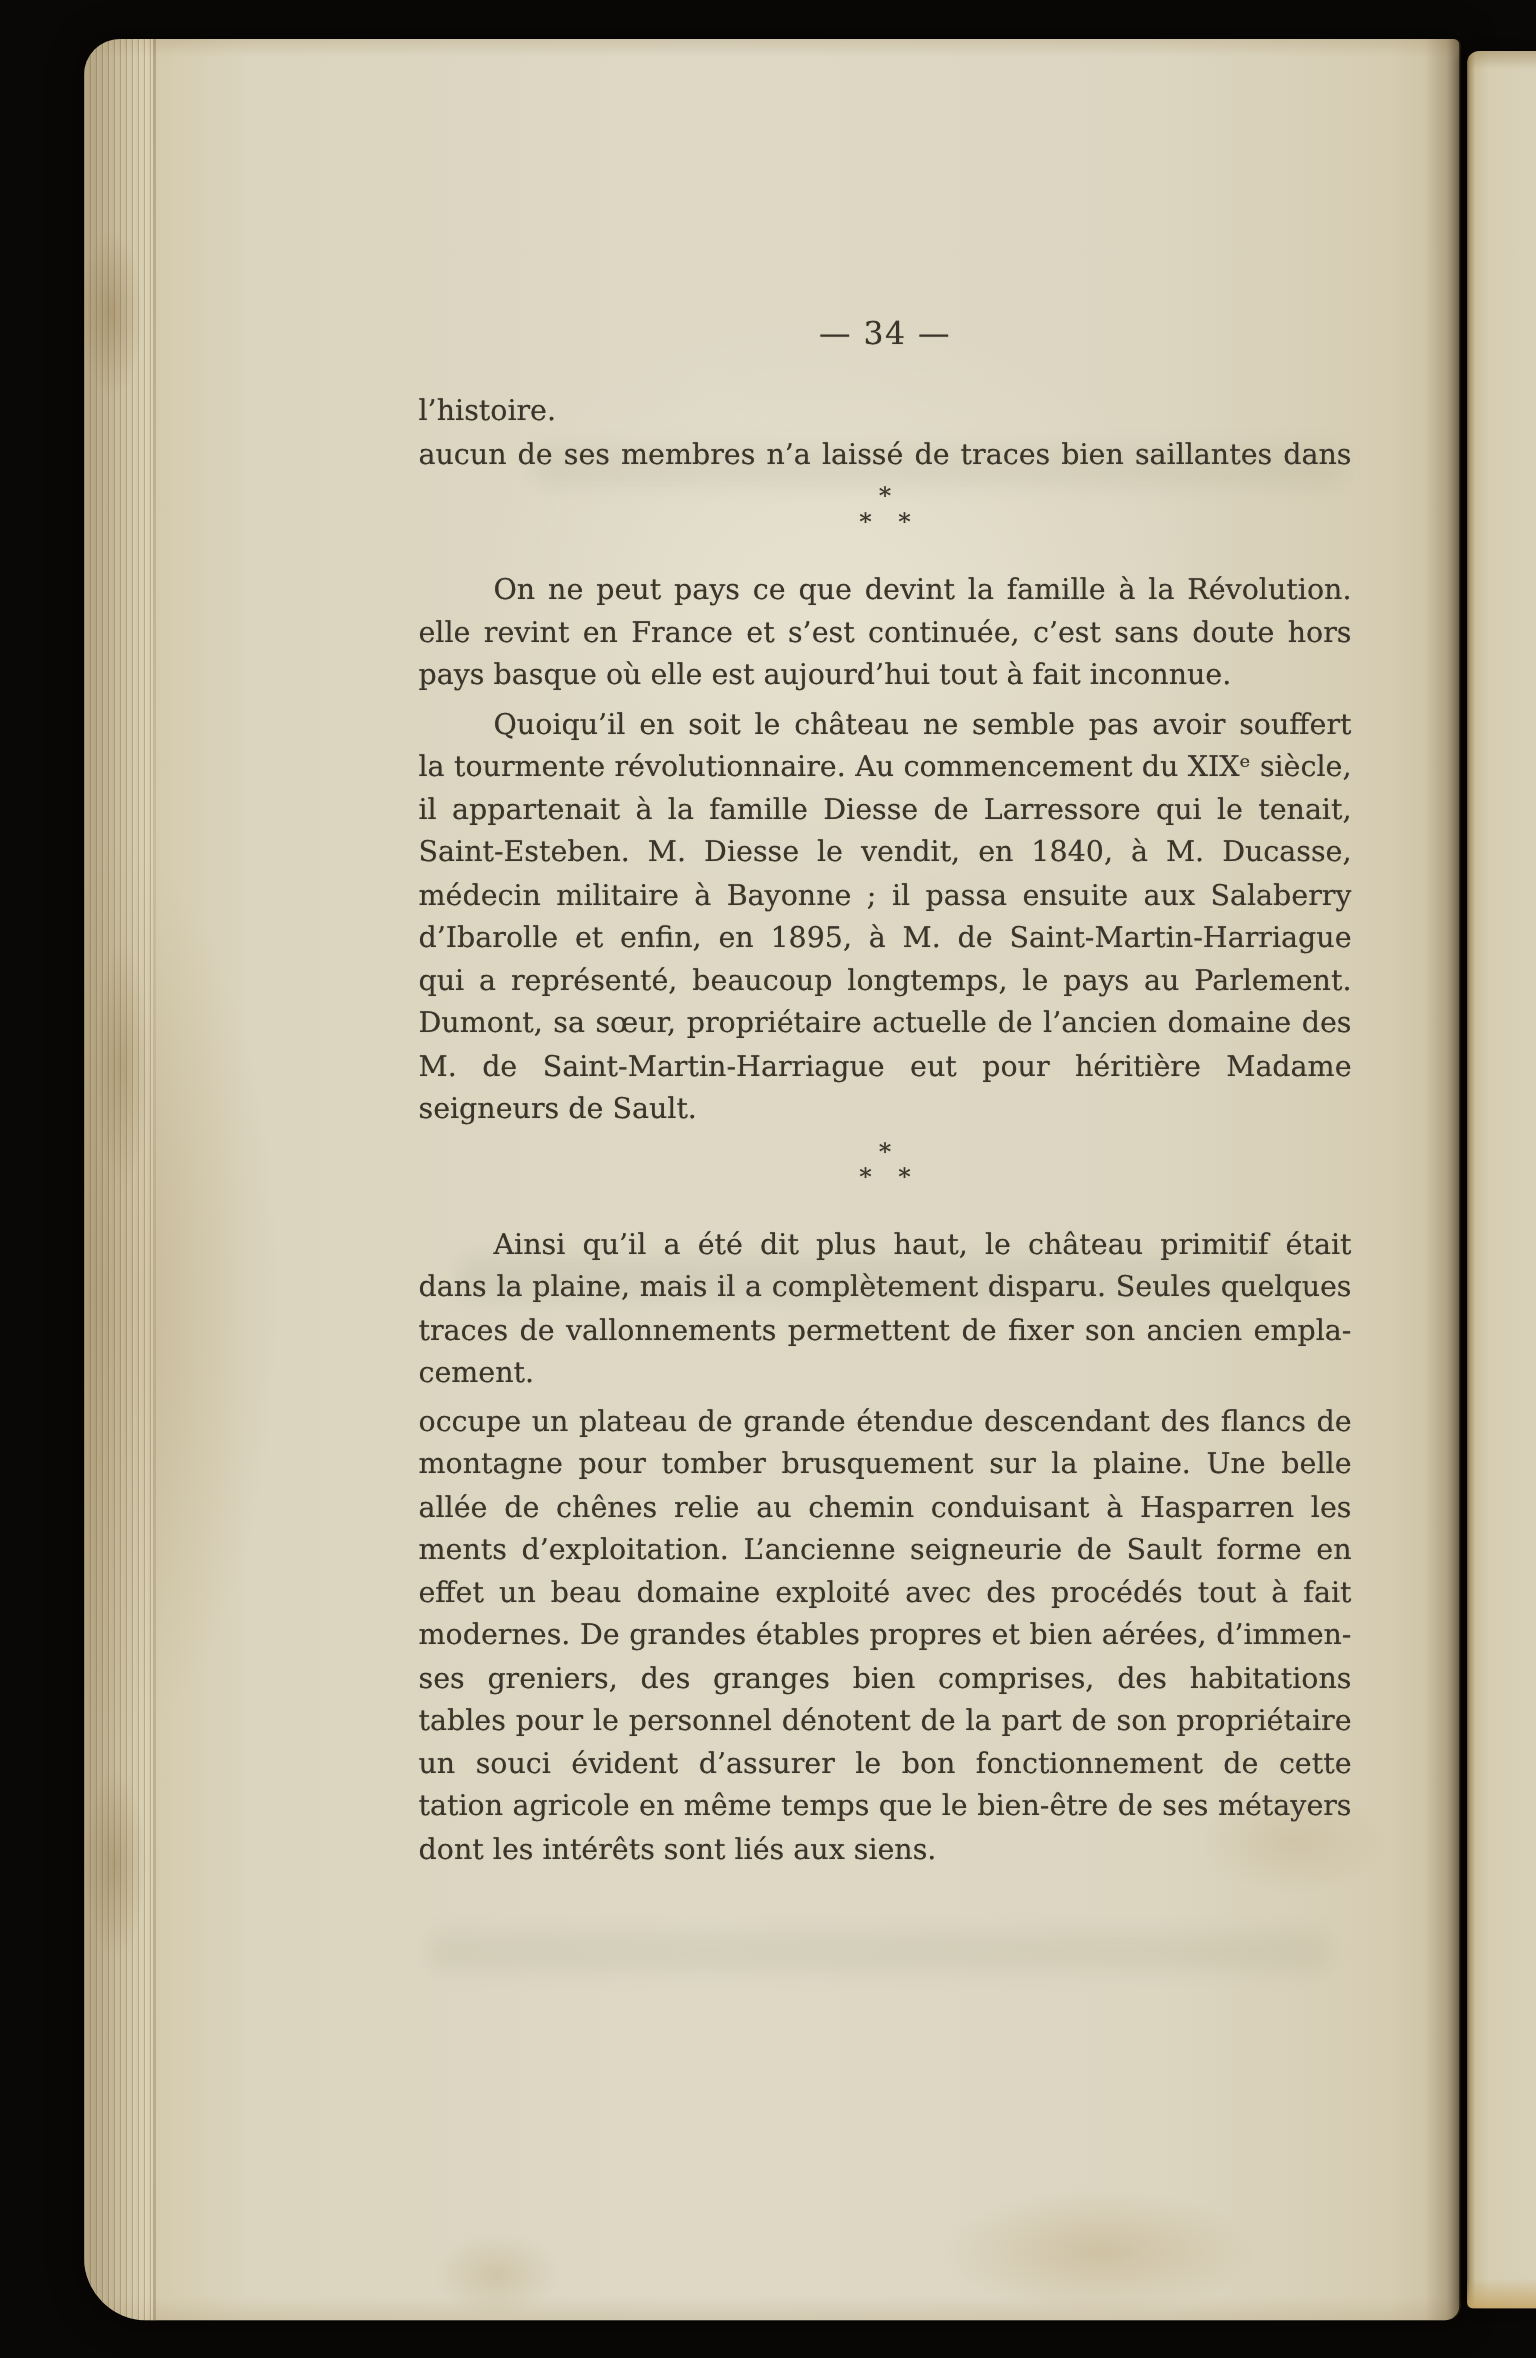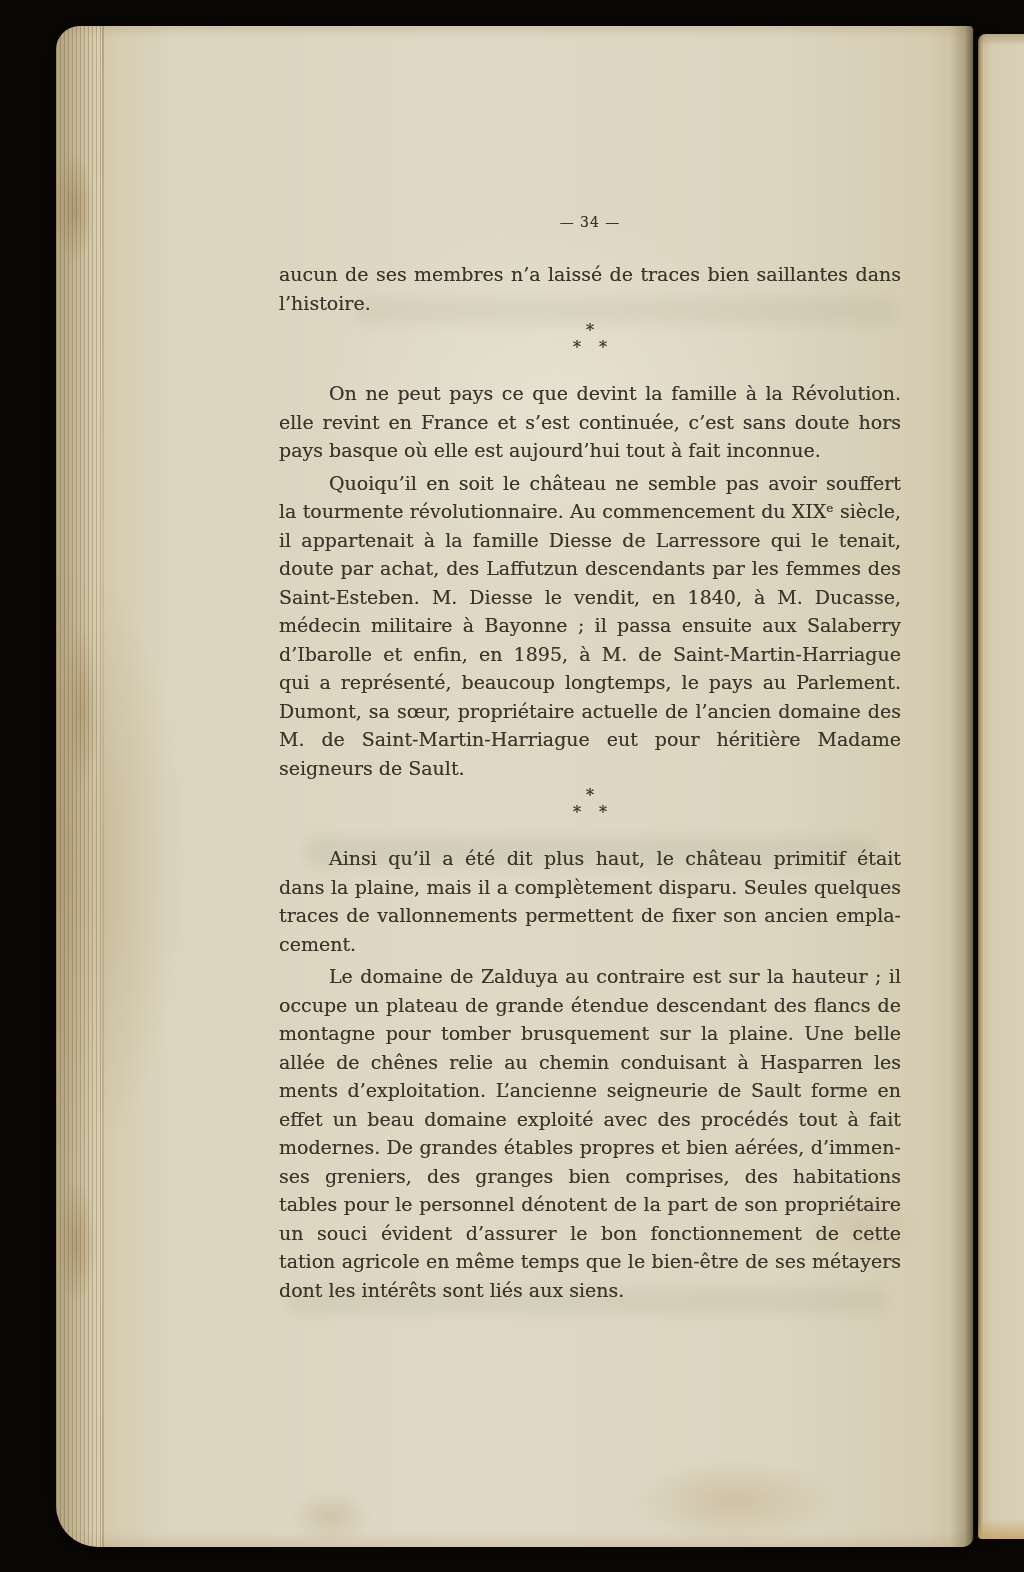--- a/index.html
+++ b/index.html
@@ -84,21 +84,21 @@
   .ghost.g3 { left: 230px; top: 1262px; width: 600px; height: 26px; }
   
   .text-column {
     position: absolute; left: 223px; top: 186px; width: 622px;
     color: var(--ink);
     font-size: 19px;
     text-shadow: 0 0 0.5px rgba(58,50,40,0.55);
   }
   .page-number {
     text-align: center;
-    font-size: 14px; line-height: 20px;
+    font-size: 21px; line-height: 20px;
     letter-spacing: 1px;
     margin: 0 0 28px 0;
   }
   .para { margin: 0 0 4px 0; }
   .line {
     line-height: 28.5px; height: 28.5px;
     overflow: hidden;
     text-align: justify;
     text-align-last: justify;
   }
@@ -120,57 +120,55 @@
   <div class="book-page">
     <div class="page-stack"></div>
     <div class="page-crease"></div>
     <div class="ghost g1"></div>
     <div class="ghost g2"></div>
     <div class="ghost g3"></div>
     <div class="text-column">
       <div class="page-number">— 34 —</div>
       <div id="text-flow">
           <div class="para">
+            <div class="line last">l’histoire.</div>
             <div class="line">aucun de ses membres n’a laissé de traces bien saillantes dans</div>
-            <div class="line last">l’histoire.</div>
           </div>
           <div class="sep">
             <div class="sep-top">*</div>
             <div class="sep-bottom">* *</div>
           </div>
           <div class="para">
             <div class="line indent">On ne peut pays ce que devint la famille à la Révolution.</div>
             <div class="line">elle revint en France et s’est continuée, c’est sans doute hors du</div>
             <div class="line last">pays basque où elle est aujourd’hui tout à fait inconnue.</div>
           </div>
           <div class="para">
             <div class="line indent">Quoiqu’il en soit le château ne semble pas avoir souffert de</div>
             <div class="line">la tourmente révolutionnaire. Au commencement du XIXᵉ siècle,</div>
             <div class="line">il appartenait à la famille Diesse de Larressore qui le tenait, sans</div>
-            <div class="line">doute par achat, des Laffutzun descendants par les femmes des</div>
             <div class="line">Saint-Esteben. M. Diesse le vendit, en 1840, à M. Ducasse,</div>
             <div class="line">médecin militaire à Bayonne ; il passa ensuite aux Salaberry</div>
             <div class="line">d’Ibarolle et enfin, en 1895, à M. de Saint-Martin-Harriague</div>
             <div class="line">qui a représenté, beaucoup longtemps, le pays au Parlement.</div>
             <div class="line">Dumont, sa sœur, propriétaire actuelle de l’ancien domaine des</div>
             <div class="line">M. de Saint-Martin-Harriague eut pour héritière Madame</div>
             <div class="line last">seigneurs de Sault.</div>
           </div>
           <div class="sep">
             <div class="sep-top">*</div>
             <div class="sep-bottom">* *</div>
           </div>
           <div class="para">
             <div class="line indent">Ainsi qu’il a été dit plus haut, le château primitif était</div>
             <div class="line">dans la plaine, mais il a complètement disparu. Seules quelques</div>
             <div class="line">traces de vallonnements permettent de fixer son ancien empla-</div>
             <div class="line last">cement.</div>
           </div>
           <div class="para">
-            <div class="line indent">Le domaine de Zalduya au contraire est sur la hauteur ; il</div>
             <div class="line">occupe un plateau de grande étendue descendant des flancs de la</div>
             <div class="line">montagne pour tomber brusquement sur la plaine. Une belle</div>
             <div class="line">allée de chênes relie au chemin conduisant à Hasparren les bâti-</div>
             <div class="line">ments d’exploitation. L’ancienne seigneurie de Sault forme en</div>
             <div class="line">effet un beau domaine exploité avec des procédés tout à fait</div>
             <div class="line">modernes. De grandes étables propres et bien aérées, d’immen-</div>
             <div class="line">ses greniers, des granges bien comprises, des habitations confor-</div>
             <div class="line">tables pour le personnel dénotent de la part de son propriétaire</div>
             <div class="line">un souci évident d’assurer le bon fonctionnement de cette exploi-</div>
             <div class="line">tation agricole en même temps que le bien-être de ses métayers</div>

